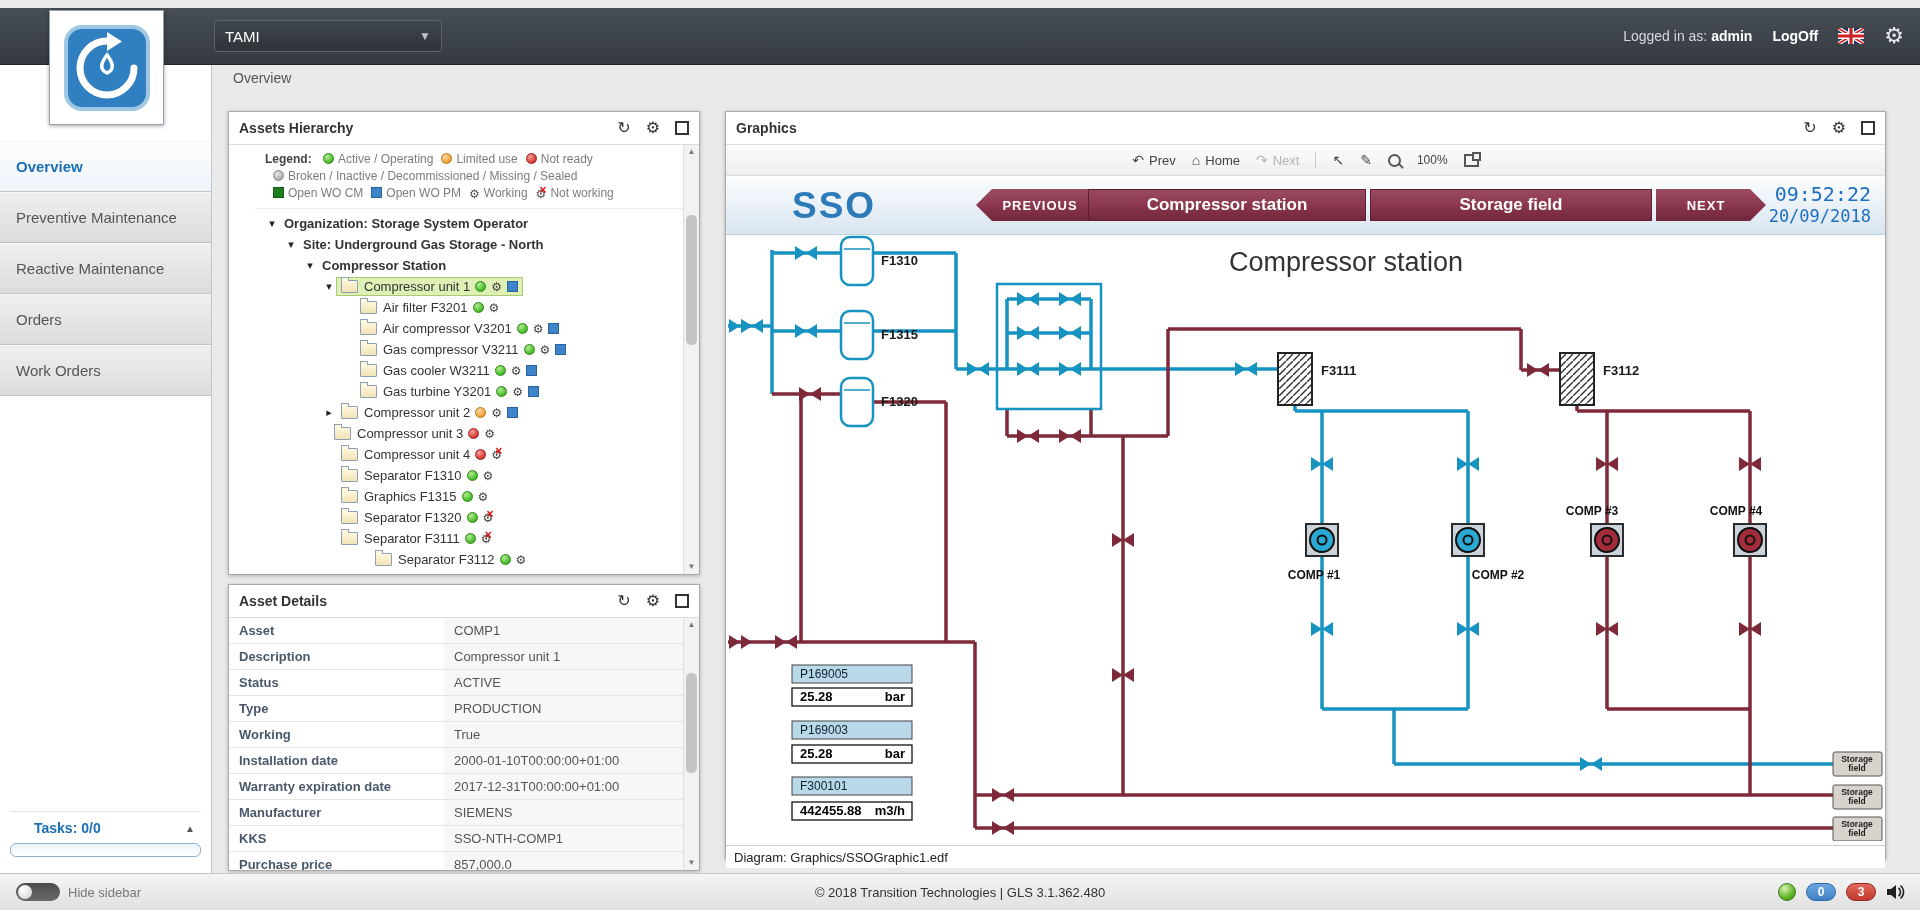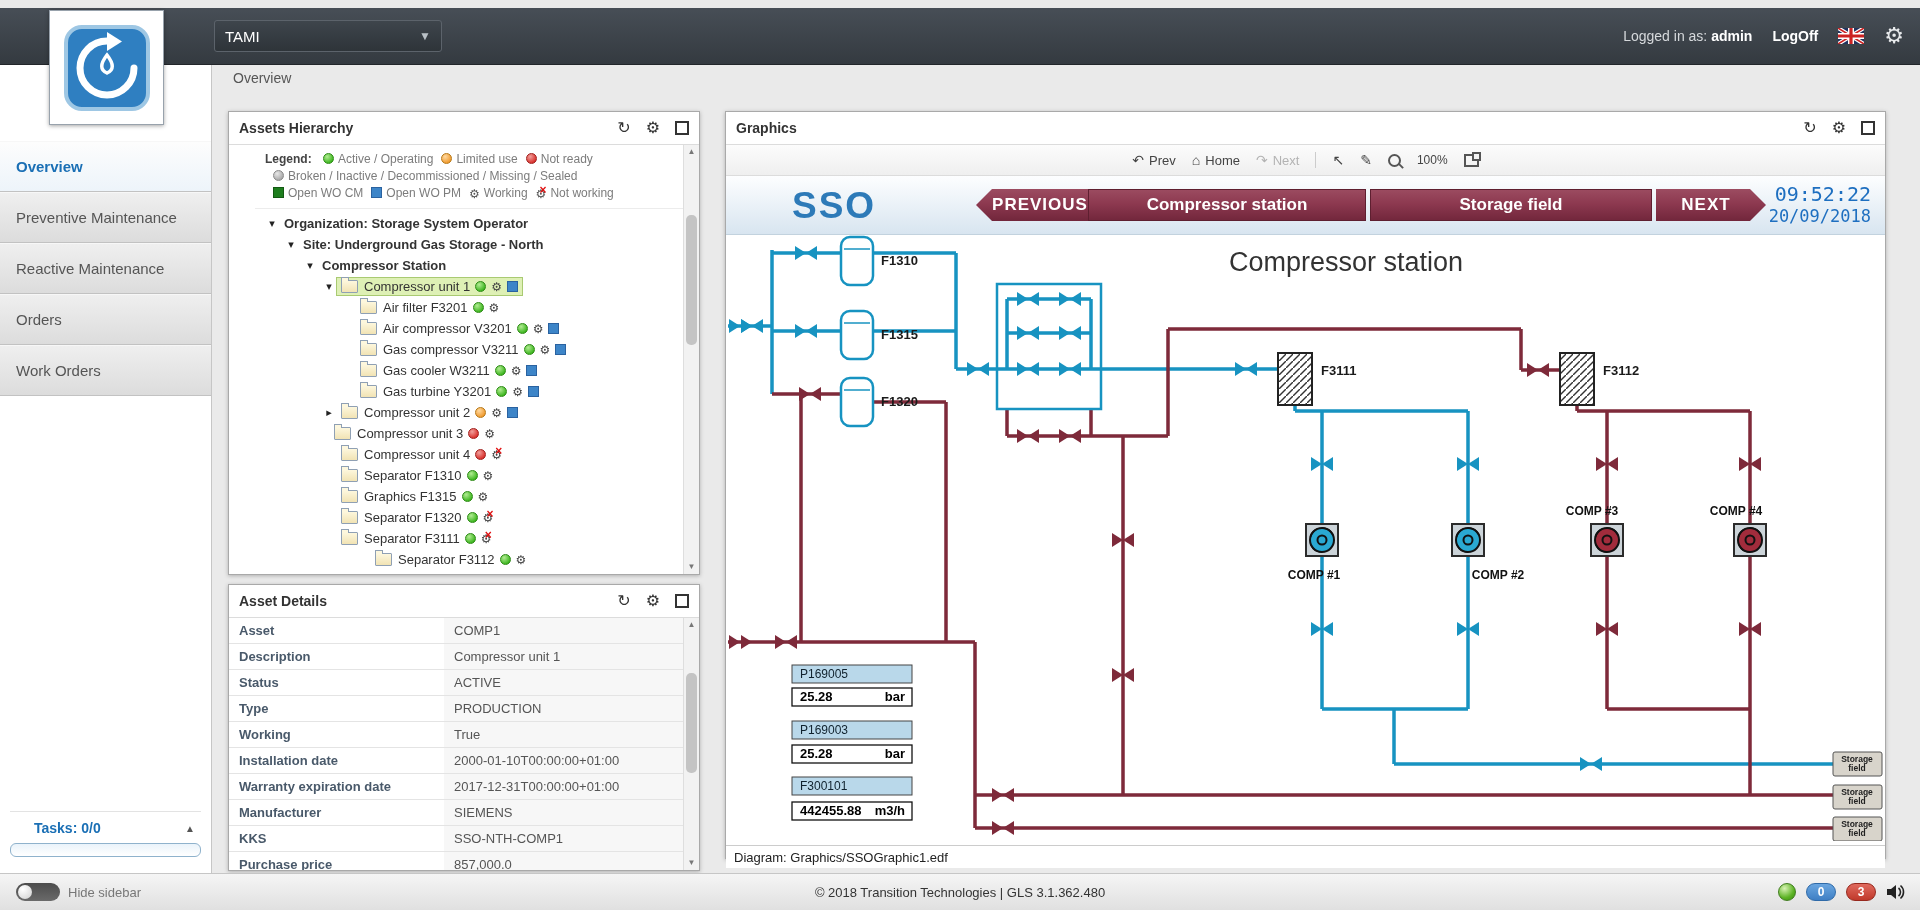--- a/index.html
+++ b/index.html
@@ -100,21 +100,21 @@
   .ticon{font-size:14px;line-height:1;}
   .zlevel{font-size:12px;}
   .mag{position:relative;width:9px;height:9px;border:2px solid #555;border-radius:50%;display:inline-block;}
   .mag::after{content:'';position:absolute;width:6px;height:2px;background:#555;transform:rotate(45deg);right:-5px;bottom:-2px;}
   .exp{position:relative;width:11px;height:9px;border:2px solid #555;display:inline-block;}
   .exp::after{content:'';position:absolute;width:5px;height:5px;border:2px solid #555;background:#f3f3f3;right:-4px;top:-4px;}
   .band{position:relative;height:58px;background:linear-gradient(#fdfeff,#d8e5f0);border-bottom:1px solid #c2d2de;}
   .sso{position:absolute;left:66px;top:9px;font-size:37px;font-weight:bold;letter-spacing:2px;color:#2d7ab8;}
   .nav-btn{position:absolute;top:13px;height:32px;display:flex;align-items:center;justify-content:center;
     color:#fff;font-weight:bold;cursor:pointer;background:linear-gradient(#9c4c61,var(--nav_maroon) 45%,#71263b);}
-  .nav-btn.small{font-size:17px;letter-spacing:1px;}
+  .nav-btn.small{font-size:13px;letter-spacing:1px;}
   .nav-btn.big{font-size:17px;box-shadow:inset 0 0 0 1px #5e1f30;}
   #btn-prev{left:250px;width:108px;clip-path:polygon(16px 0,100% 0,100% 100%,16px 100%,0 50%);padding-left:10px;}
   #btn-page1{left:362px;width:278px;}
   #btn-page2{left:644px;width:282px;}
   #btn-next{left:930px;width:100px;clip-path:polygon(0 0,calc(100% - 16px) 0,100% 50%,calc(100% - 16px) 100%,0 100%);padding-right:10px;}
   .clock{position:absolute;right:14px;top:6px;text-align:right;color:#1e6fc0;
     font-family:"DejaVu Sans Mono",monospace;line-height:1.2;}
   .clock .time{font-size:20px;}
   .clock .date{font-size:17px;}
   .dia-label{height:22px;border-top:1px solid #ccc;display:flex;align-items:center;

